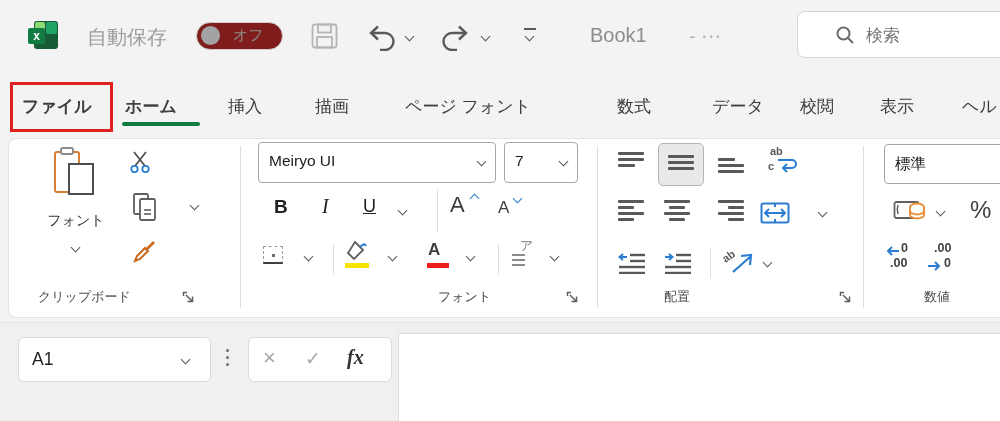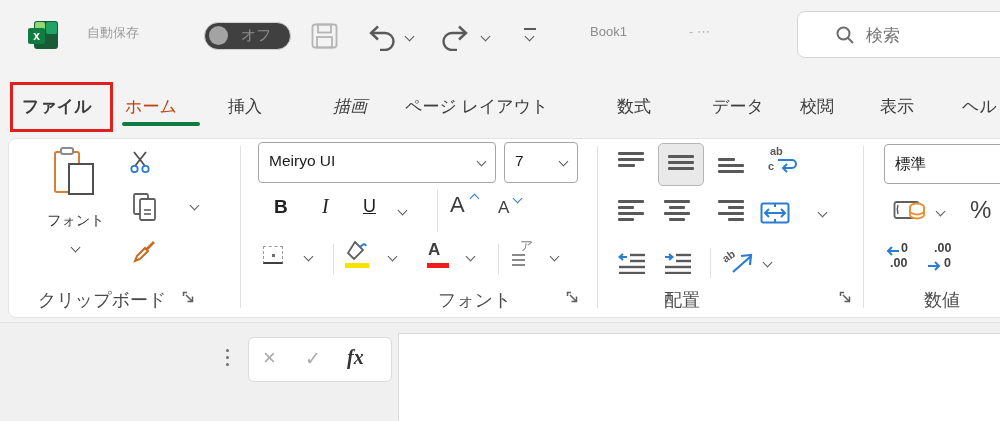--- a/index.html
+++ b/index.html
@@ -6,37 +6,37 @@
   .stage{position:relative;width:1000px;height:421px;background:#f3f3f3;overflow:hidden;
          font-family:"Liberation Sans","DejaVu Sans",sans-serif;color:#333;}
   .abs{position:absolute;}
   
   .chv{position:absolute;width:10px;height:10px;}
   .chv::before{content:"";position:absolute;left:1px;top:1px;width:6px;height:6px;
     border-right:1.7px solid #5b5b5b;border-bottom:1.7px solid #5b5b5b;transform:rotate(45deg);}
   .chv.blue::before{border-color:#2b7cd3;}
   .chv.up::before{transform:rotate(-135deg);top:4px;}
   
-  .ttxt{font-size:13px;color:#8c8c8c;}
-  .toggle{position:absolute;left:204px;top:22px;width:87px;height:28px;border:1.5px solid #cfcfcf;
-    border-radius:15px;background:#404040;box-sizing:border-box;}
+  .ttxt{font-size:20px;color:#8c8c8c;}
+  .toggle{position:absolute;left:196px;top:22px;width:87px;height:28px;border:1.5px solid #cfcfcf;
+    border-radius:15px;background:#7f1d1d;box-sizing:border-box;}
   .toggle .knob{position:absolute;left:4px;top:3px;width:19px;height:19px;border-radius:50%;background:#a3a3a3;}
   .toggle .tlabel{position:absolute;left:36px;top:3px;font-size:15px;color:#8f8f8f;}
   .searchbox{position:absolute;left:797px;top:11px;width:220px;height:47px;background:#fff;
     border:1.5px solid #d6d6d6;border-radius:8px;box-sizing:border-box;}
   
   .tab{position:absolute;top:82px;height:50px;line-height:50px;font-size:17px;color:#3b3b3b;cursor:default;}
-  .tab.active{color:#c2410c;font-weight:normal;}
+  .tab.active{color:#404040;font-weight:bold;}
   .underline{position:absolute;left:122px;top:122px;width:78px;height:4px;background:#107c41;border-radius:2px;}
   .redbox{position:absolute;left:10px;top:82px;width:103px;height:50px;border:3px solid #e01f1f;box-sizing:border-box;}
   
   .panel{position:absolute;left:8px;top:138px;width:1010px;height:180px;background:#fff;
     border:1px solid #e4e4e4;border-radius:8px;box-sizing:border-box;}
   .vsep{position:absolute;width:1px;background:#e0e0e0;}
-  .glabel{position:absolute;top:288px;font-size:18px;color:#4a4a4a;}
+  .glabel{position:absolute;top:288px;font-size:13px;color:#4a4a4a;}
   .combo{position:absolute;background:#fff;border:1px solid #a6a6a6;border-radius:4px;box-sizing:border-box;}
   .combo .ctext{position:absolute;left:10px;top:9px;font-size:15.5px;color:#1a1a1a;white-space:nowrap;}
   .btnglyph{position:absolute;color:#212121;}
   
   .lnicon{position:absolute;width:26px;}
   .lnicon i{position:absolute;height:2.6px;background:#595959;border-radius:1px;display:block;}
   .smalltxt{font-size:11px;color:#595959;font-weight:bold;}
   .dots3{position:absolute;left:226px;top:349px;width:4px;}
   .dots3 i{display:block;width:3.4px;height:3.4px;border-radius:50%;background:#6e6e6e;margin-bottom:3.4px;}
   
@@ -100,22 +100,22 @@
         <line x1="13" y1="13" x2="18" y2="18" stroke="#6b6b6b" stroke-width="2"></line>
       </svg>
       <span class="abs" style="left:68px;top:12px;font-size:17px;color:#767676;">検索</span>
     </div>
   </div>
 
   <div>
     <span class="tab" style="left:22px;font-weight:bold;">ファイル</span>
     <span class="tab active" style="left:125px;">ホーム</span>
     <span class="tab" style="left:228px;">挿入</span>
-    <span class="tab" style="left:333px;font-style:italic;">描画</span>
-    <span class="tab" style="left:405px;">ページ レイアウト</span>
+    <span class="tab" style="left:315px;">描画</span>
+    <span class="tab" style="left:405px;">ページ フォント</span>
     <span class="tab" style="left:617px;">数式</span>
     <span class="tab" style="left:712px;">データ</span>
     <span class="tab" style="left:800px;">校閲</span>
     <span class="tab" style="left:880px;">表示</span>
     <span class="tab" style="left:962px;">ヘルプ</span>
     <div class="underline"></div>
     <div class="redbox"></div>
   </div>
 
   <div class="panel"></div>
@@ -349,20 +349,24 @@
       <svg style="position:absolute;left:0;top:17px;" width="13" height="10" viewBox="0 0 13 10">
         <path d="M0 5 H10 M7 1 L11 5 L7 9" fill="none" stroke="#2b7cd3" stroke-width="2"></path>
       </svg>
       <span style="position:absolute;left:16px;top:12px;">0</span>
     </div>
     <span class="glabel" style="left:924px;">数値</span>
   </div>
 
   <div class="abs" style="left:0;top:322px;width:1000px;height:99px;background:#f0f0f0;border-top:1px solid #e3e3e3;"></div>
 
+  <div class="fbox" style="left:18px;width:193px;">
+    <span class="abs" style="left:13px;top:11px;font-size:17.5px;color:#1f1f1f;">A1</span>
+    <div class="chv" style="left:162px;top:17px;"></div>
+  </div>
 
   <div class="dots3">
       <i></i>
       <i></i>
       <i></i>
     </div>
 
   <div class="fbox" style="left:248px;width:144px;">
     <span class="abs" style="left:14px;top:7px;font-size:22px;color:#a8a8a8;">×</span>
     <span class="abs" style="left:56px;top:9px;font-size:19px;color:#a8a8a8;">✓</span>

